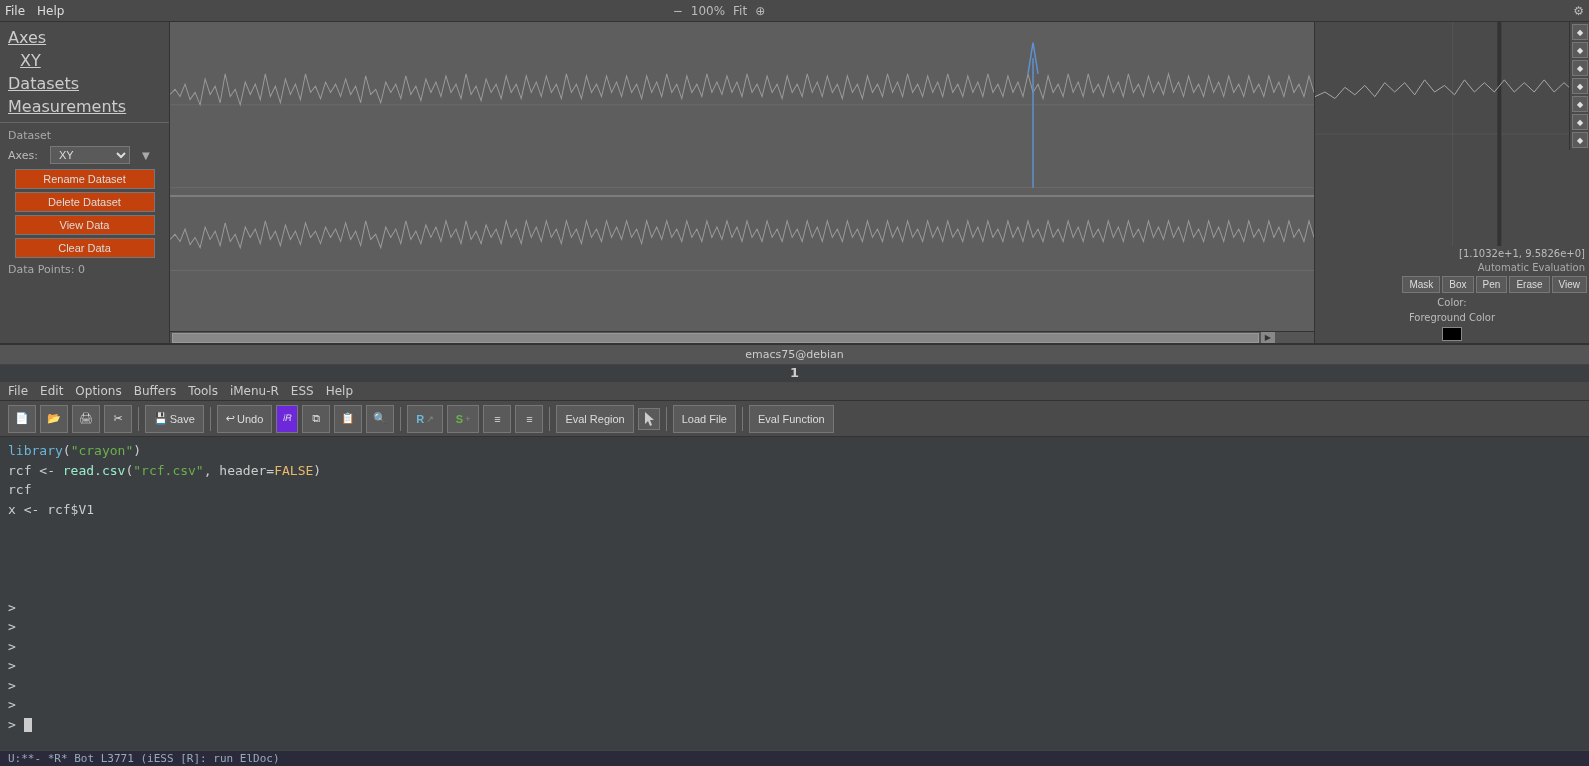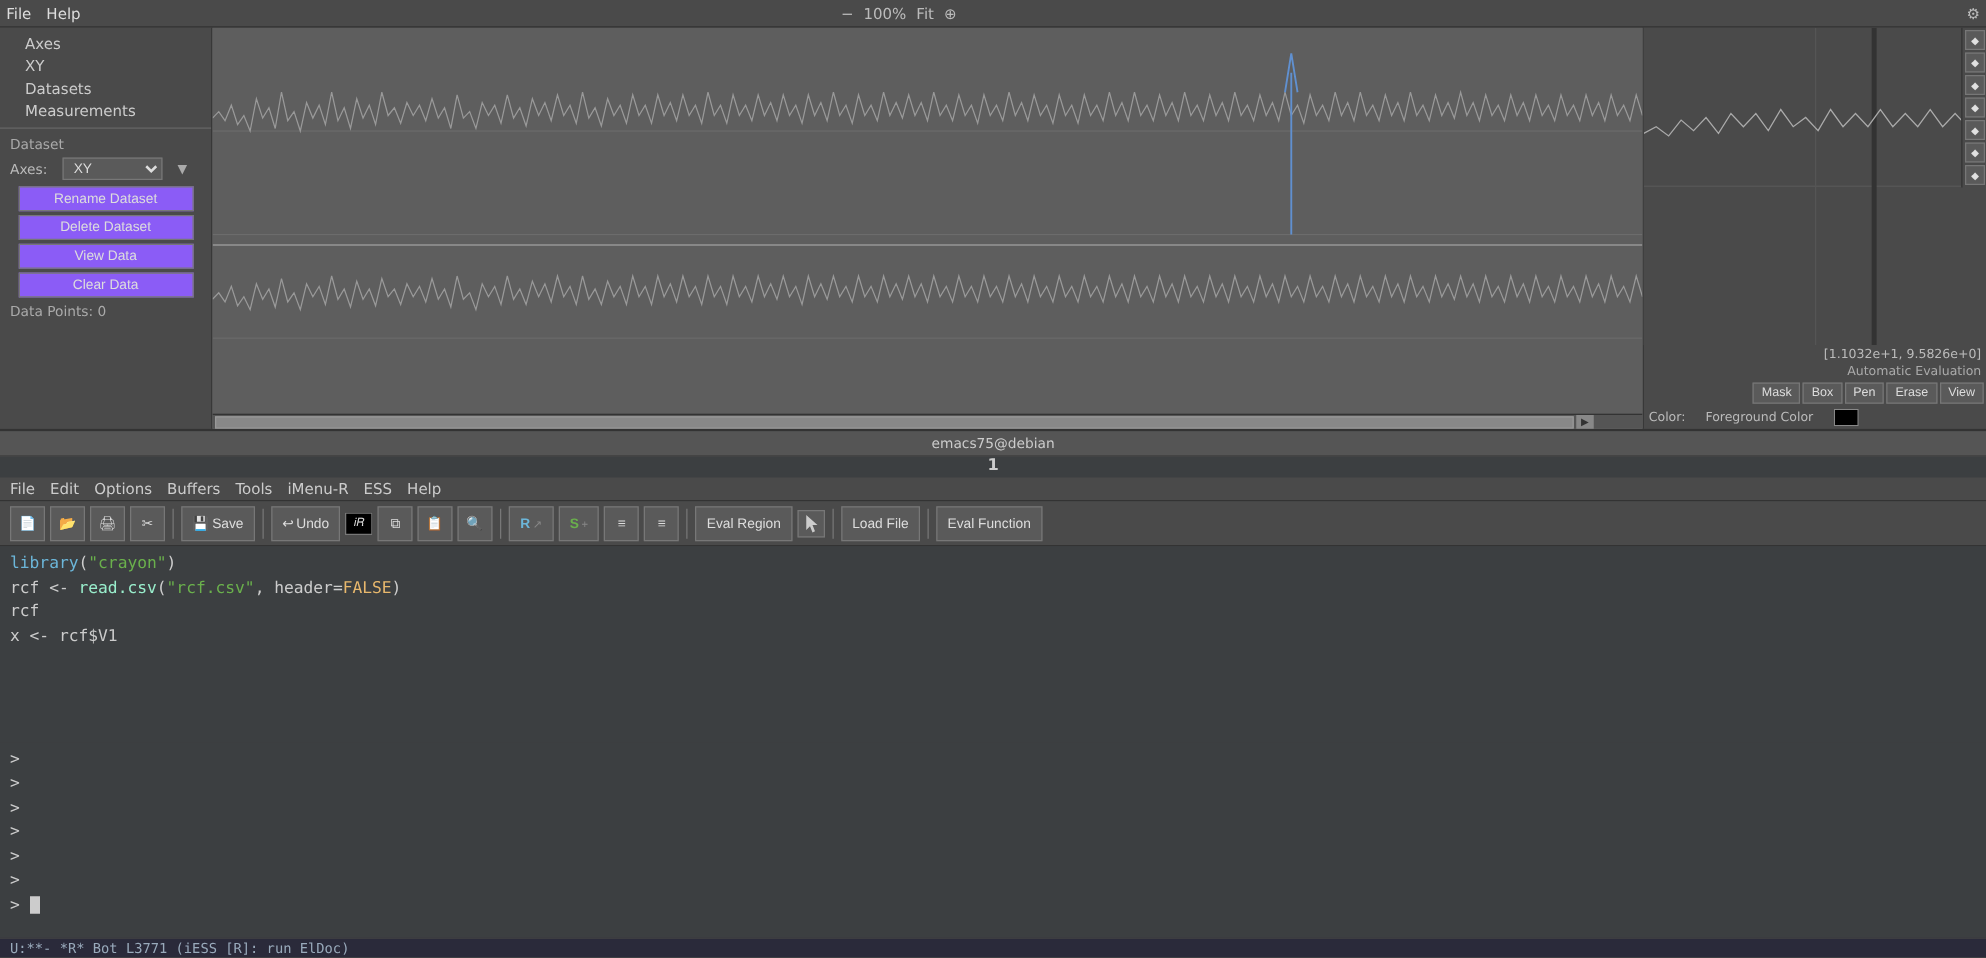--- a/index.html
+++ b/index.html
@@ -49,34 +49,35 @@
       width: 170px;
       min-width: 170px;
       background: #4a4a4a;
       border-right: 1px solid #333;
       padding: 4px 0;
       margin-top: 22px;
       overflow-y: auto;
     }
 
     .panel-item {
-      padding: 2px 20px;
+      padding: 2px 8px;
       color: #ccc;
-      font-size: 12px;
-      cursor: pointer;
+      font-size: 16px;
+      cursor: pointer;
+      text-decoration: underline;
     }
 
     .panel-item.indented { padding-left: 20px; }
 
     .panel-btn {
       display: block;
       width: 140px;
       margin: 3px auto;
       padding: 3px 6px;
-      background: #8b5cf6;
+      background: #c2410c;
       border: 1px solid #777;
       color: #ddd;
       font-size: 11px;
       cursor: pointer;
       text-align: center;
     }
 
     .panel-btn.highlight {
       background: #c04040;
       border-color: #e05050;
@@ -165,23 +166,24 @@
       text-align: right;
       padding: 2px 4px;
       font-size: 10px;
       color: #bbb;
     }
 
     .color-row {
       display: flex;
       align-items: center;
       padding: 2px 4px;
-      gap: 16px;
+      gap: 4px;
       font-size: 10px;
       color: #bbb;
+      flex-direction: column;
     }
 
     .color-box {
       width: 20px;
       height: 14px;
       background: #000;
       border: 1px solid #888;
     }
 
     
@@ -511,21 +513,21 @@
     <div class="emacs-tb-sep"></div>
     <button class="emacs-tb-text-btn">
       <span>💾</span>
       <span>Save</span>
     </button>
     <div class="emacs-tb-sep"></div>
     <button class="emacs-tb-text-btn">
       <span>↩</span>
       <span>Undo</span>
     </button>
-    <div style="width:22px;height:18px;background:#000000;border:1px solid #777;display:flex;align-items:center;justify-content:center;font-size:9px;cursor:pointer;">𝑖𝑅</div>
+    <div style="width:22px;height:28px;background:#6d28d9;border:1px solid #777;display:flex;align-items:center;justify-content:center;font-size:9px;cursor:pointer;">𝑖𝑅</div>
     <button class="emacs-tb-btn">⧉</button>
     <button class="emacs-tb-btn">📋</button>
     <button class="emacs-tb-btn">🔍</button>
     <div class="emacs-tb-sep"></div>
     <button class="emacs-tb-text-btn">
       <span style="font-weight:bold;color:#6cb6d9;">R</span>
       <span style="color:#888;font-size:9px;">↗</span>
     </button>
     <button class="emacs-tb-text-btn">
       <span style="font-weight:bold;color:#6ab04c;">S</span>

